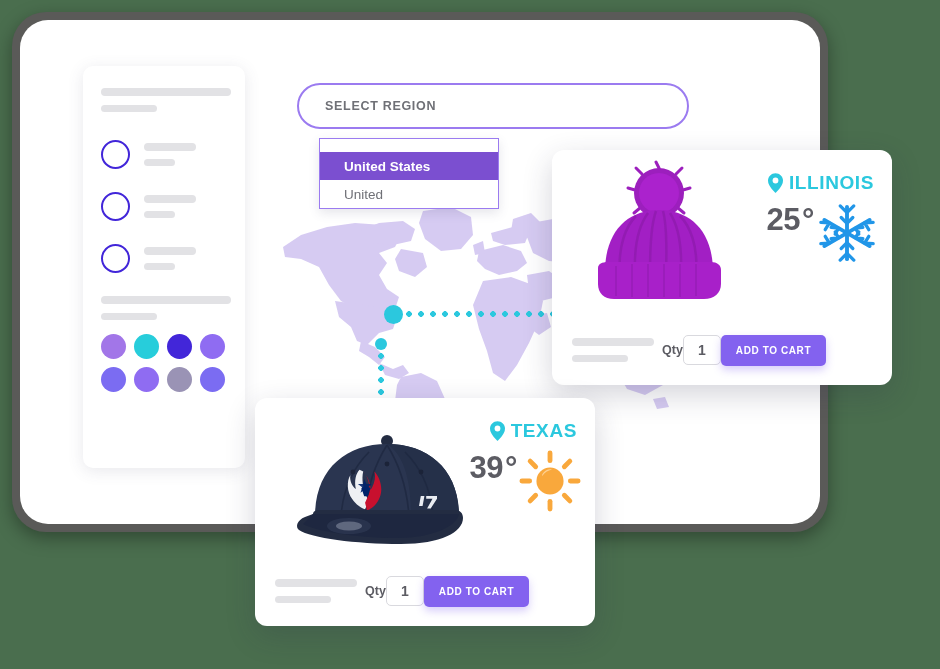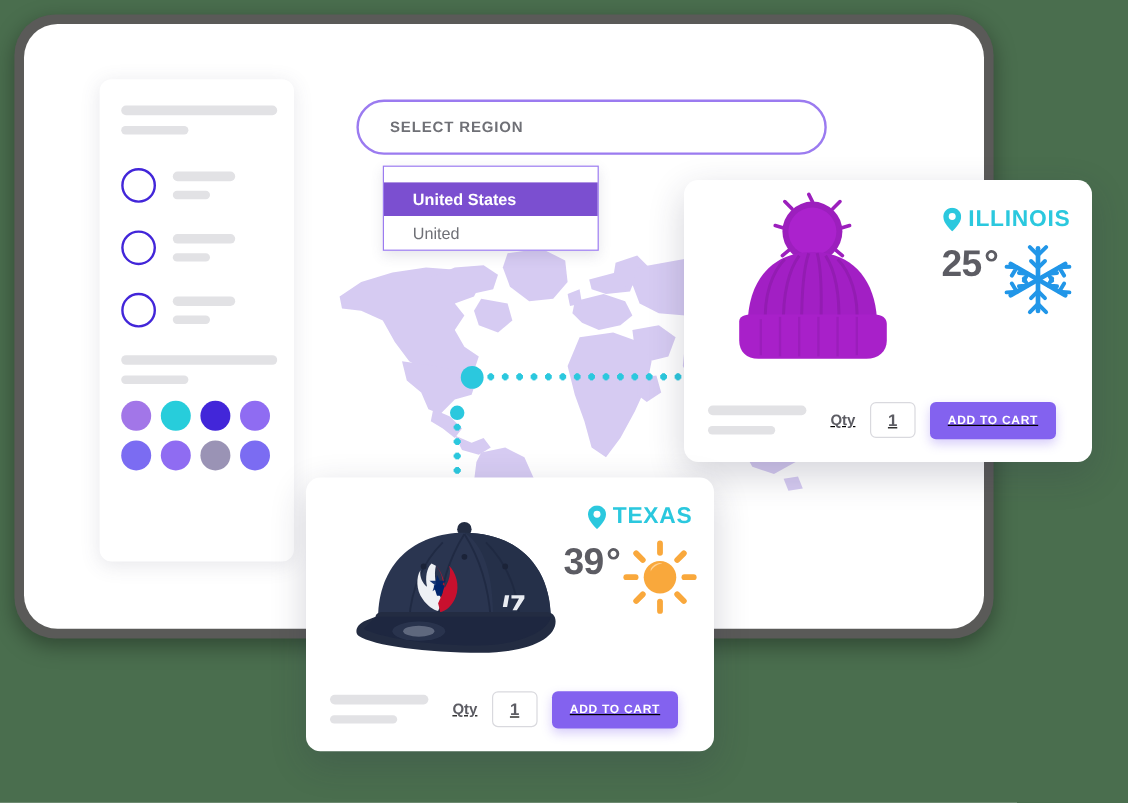--- a/index.html
+++ b/index.html
@@ -147,21 +147,21 @@
   }
 
   
   .product-card {
     position: absolute;
     background: #ffffff;
     border-radius: 12px;
     box-shadow: 0 10px 30px rgba(40,40,70,0.20);
     overflow: hidden;
   }
-  #card-illinois { left: 570px; top: 150px; width: 340px; height: 235px; }
+  #card-illinois { left: 552px; top: 150px; width: 340px; height: 235px; }
   #card-texas    { left: 255px; top: 398px; width: 340px; height: 228px; }
 
   .card-top { position: relative; height: 165px; }
   #card-texas .card-top { height: 160px; margin-left: 20px; }
 
   .loc-row {
     position: absolute;
     right: 18px;
     top: 22px;
     display: flex;
@@ -194,22 +194,21 @@
 
   .product-image { position: absolute; left: 20px; top: 10px; }
 
   .card-bottom {
     position: absolute;
     left: 0; right: 0; bottom: 0;
     height: 70px;
     display: flex;
     align-items: center;
     padding: 0 20px;
-    gap: 12px;
-    text-decoration: underline;
+    gap: 0;
   }
   .meta-lines { flex: 0 0 auto; width: 82px; }
   .meta-lines .skel { width: 82px; }
   .meta-lines .skel + .skel { margin-top: 9px; width: 56px; }
 
   .qty-label {
     font-size: 12.5px;
     font-weight: bold;
     color: #5c5c63;
     margin-left: 8px;

